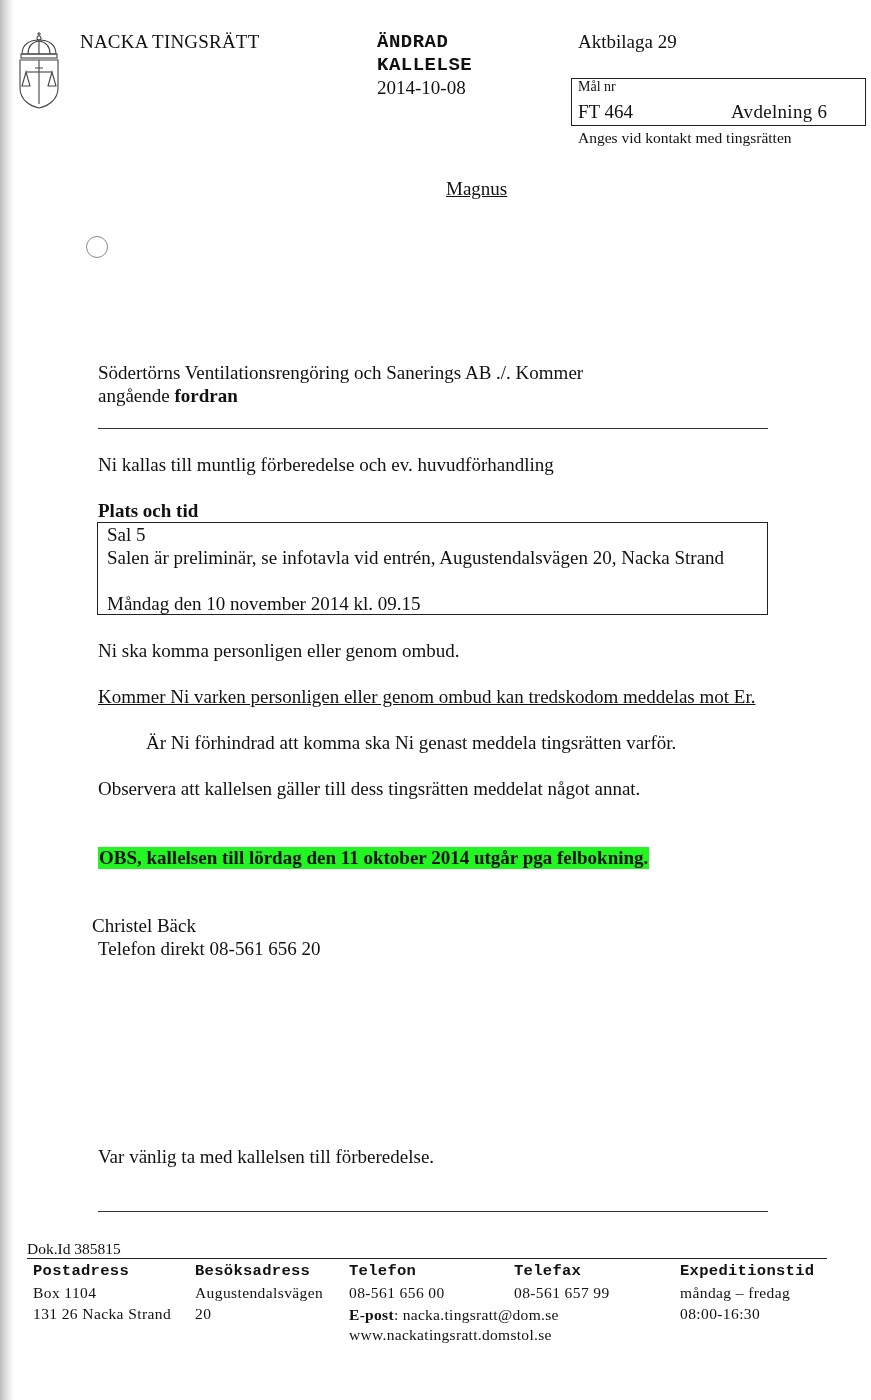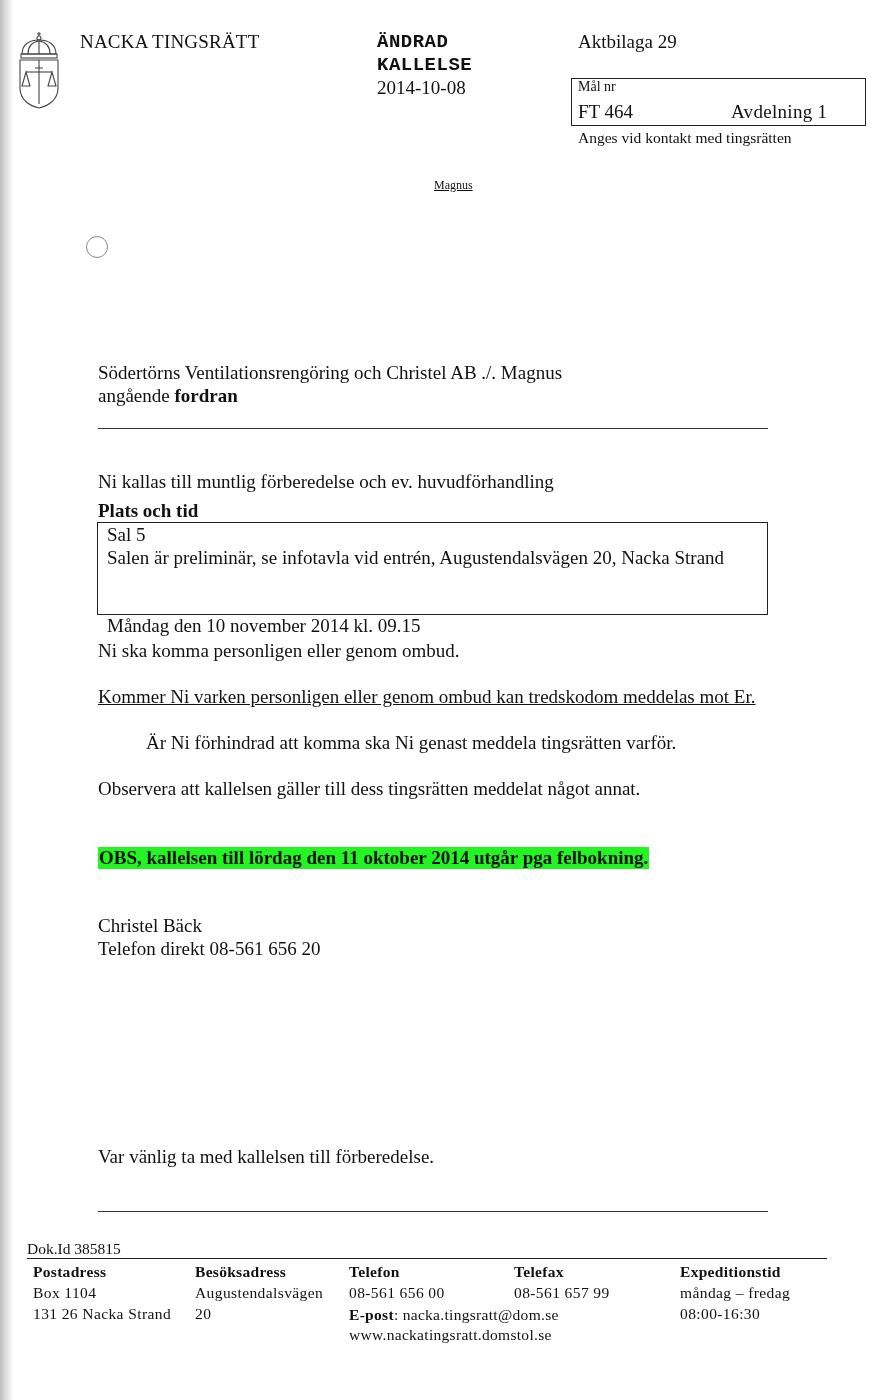--- a/index.html
+++ b/index.html
@@ -20,56 +20,56 @@
     .doc-date { left: 377px; top: 77px; font-size: 19px; font-family: Liberation Serif, serif; }
     .aktbilaga { left: 578px; top: 31px; font-size: 19px; }
     .case-box {
       position: absolute; left: 571px; top: 78px; width: 295px; height: 48px;
       border: 1.3px solid #222; box-sizing: border-box;
     }
     .case-label { left: 578px; top: 79px; font-size: 14px; }
     .case-number { left: 578px; top: 101px; font-size: 19px; }
     .case-dept { left: 731px; top: 101px; font-size: 19px; letter-spacing: 0.3px; }
     .case-note { left: 578px; top: 129px; font-size: 15.5px; }
-    .recipient { left: 434px; top: 178px; font-size: 12px; text-decoration: underline; }
+    .recipient { left: 446px; top: 178px; font-size: 19px; text-decoration: underline; }
     .radio {
       position: absolute; left: 86px; top: 236px; width: 22px; height: 22px;
       border: 1px solid #8a8a8a; border-radius: 50%; box-sizing: border-box; background: #fff;
     }
     .body-text { font-size: 19px; }
     .parties { left: 98px; top: 362px; }
     .subject { left: 98px; top: 385px; }
     .subject b { font-weight: bold; }
     .rule { position: absolute; left: 98px; width: 670px; border-top: 1.5px solid #333; }
     .rule1 { top: 428px; }
     .rule2 { top: 1211px; }
-    .summons { left: 98px; top: 471px; text-align: right; }
+    .summons { left: 98px; top: 454px; text-align: right; }
     .place-heading { left: 98px; top: 500px; font-weight: bold; }
     .place-box {
       position: absolute; left: 97px; top: 522px; width: 671px; height: 93px;
       border: 1.3px solid #222; box-sizing: border-box;
     }
     .room { left: 107px; top: 524px; }
     .room-note { left: 107px; top: 547px; }
-    .datetime { left: 107px; top: 593px; margin-top: 22px; }
+    .datetime { left: 107px; top: 593px; }
     .p1 { left: 98px; top: 640px; }
     .p2 { left: 98px; top: 686px; text-decoration: underline; }
     .p3 { left: 98px; top: 732px; margin-left: 48px; }
     .p4 { left: 98px; top: 778px; }
     .obs {
       left: 98px; top: 847px; font-weight: bold; background: #22f522; padding: 0 1px;
       line-height: 22px;
     }
-    .signer { left: 98px; top: 915px; }
+    .signer { left: 92px; top: 915px; }
     .phone { left: 98px; top: 938px; }
     .bring { left: 98px; top: 1146px; }
     .docid { left: 27px; top: 1240px; font-size: 15.5px; }
     .footer-rule { position: absolute; left: 27px; top: 1258px; width: 800px; border-top: 1.5px solid #222; }
     .fcol { position: absolute; top: 1261px; font-size: 15.5px; line-height: 21px; white-space: nowrap; }
-    .fcol .fh { font-weight: bold; letter-spacing: 0.3px; }
+    .fcol .fh { font-weight: bold; letter-spacing: 0.3px; font-family: Liberation Mono, monospace; }
     .fcol .fv { letter-spacing: 0.4px; }
     .c1 { left: 33px; }
     .c2 { left: 195px; }
     .c3 { left: 349px; }
     .c4 { left: 514px; }
     .c5 { left: 680px; }
     .email-line { position: absolute; left: 349px; top: 1306px; font-size: 15.5px; letter-spacing: 0.3px; white-space: nowrap; }
     .email-line b { font-weight: bold; }
     .web-line { position: absolute; left: 349px; top: 1326px; font-size: 15.5px; letter-spacing: 0.3px; white-space: nowrap; }
   </style>
@@ -102,28 +102,28 @@
   <div>ÄNDRAD</div>
   <div>KALLELSE</div>
 </div>
 <div class="abs doc-date">2014-10-08</div>
 
 <div class="abs aktbilaga">Aktbilaga 29</div>
 
 <div class="case-box"></div>
 <div class="abs case-label">Mål nr</div>
 <div class="abs case-number">FT 464</div>
-<div class="abs case-dept">Avdelning 1</div>
+<div class="abs case-dept">Avdelning 6</div>
 <div class="abs case-note">Anges vid kontakt med tingsrätten</div>
 
 <div class="abs recipient">Magnus</div>
 
 <div class="radio"></div>
 
-<div class="abs body-text parties">Södertörns Ventilationsrengöring och Christel AB ./. Magnus</div>
+<div class="abs body-text parties">Södertörns Ventilationsrengöring och Sanerings AB ./. Kommer</div>
 <div class="abs body-text subject"><span>angående </span><b>fordran</b></div>
 
 <div class="rule rule1"></div>
 
 <div class="abs body-text summons">Ni kallas till muntlig förberedelse och ev. huvudförhandling</div>
 
 <div class="abs body-text place-heading">Plats och tid</div>
 <div class="place-box"></div>
 <div class="abs body-text room">Sal 5</div>
 <div class="abs body-text room-note">Salen är preliminär, se infotavla vid entrén, Augustendalsvägen 20, Nacka Strand</div>

